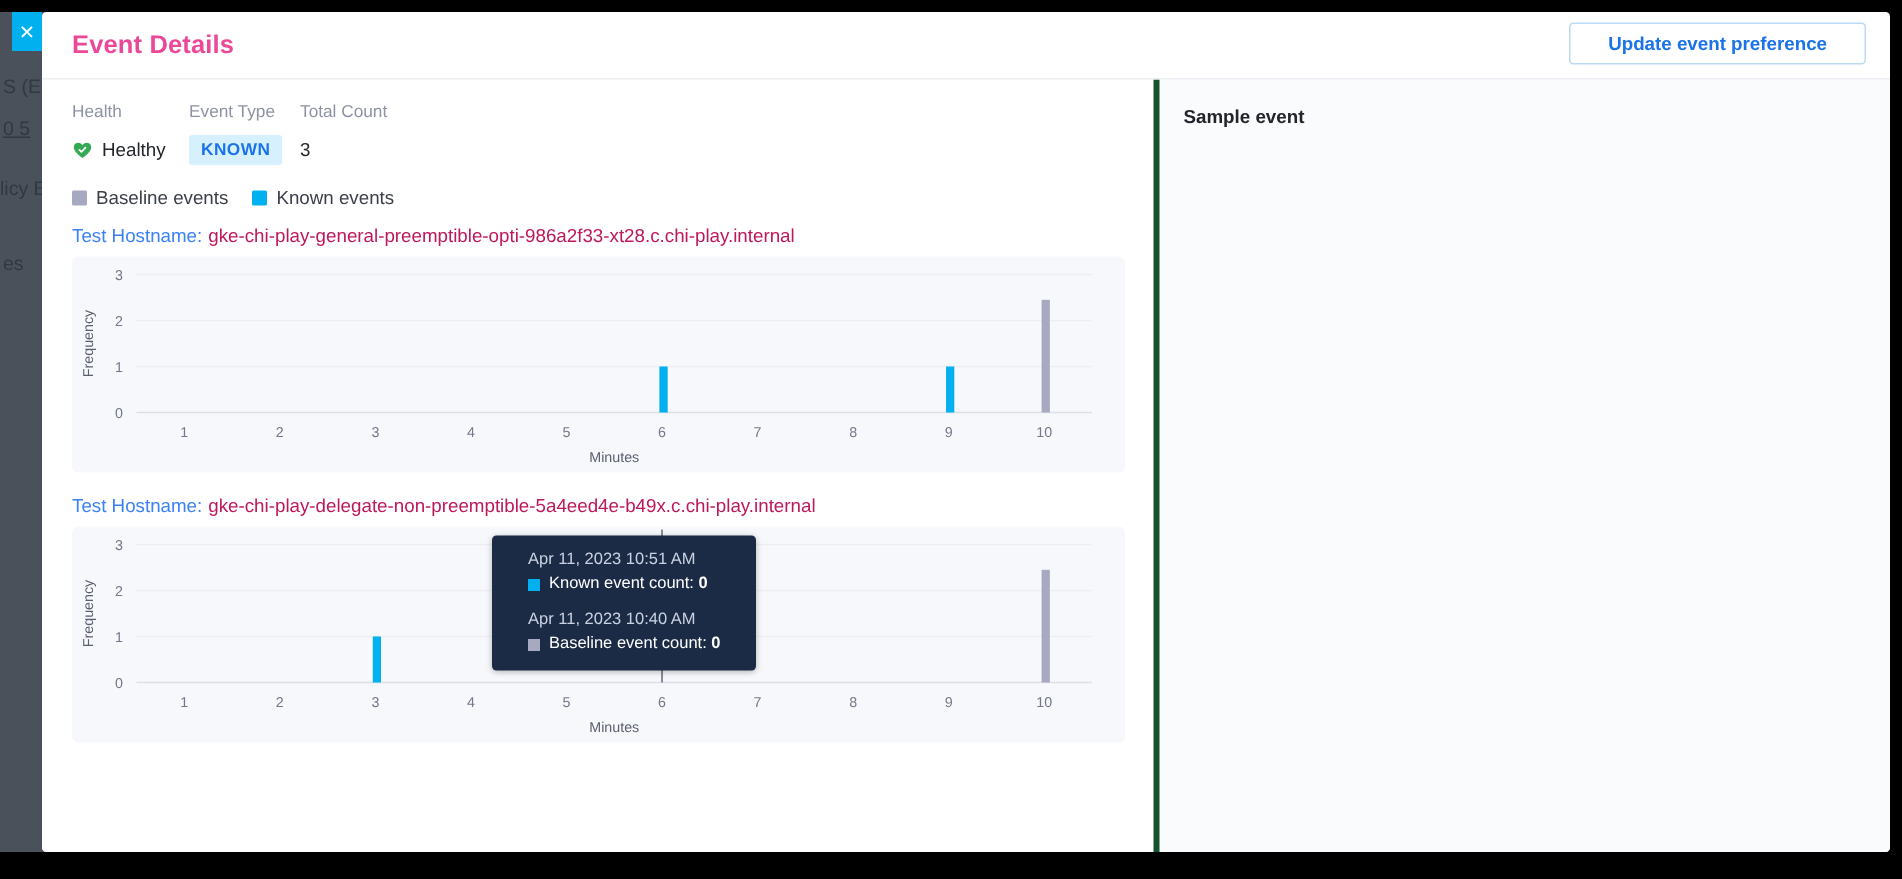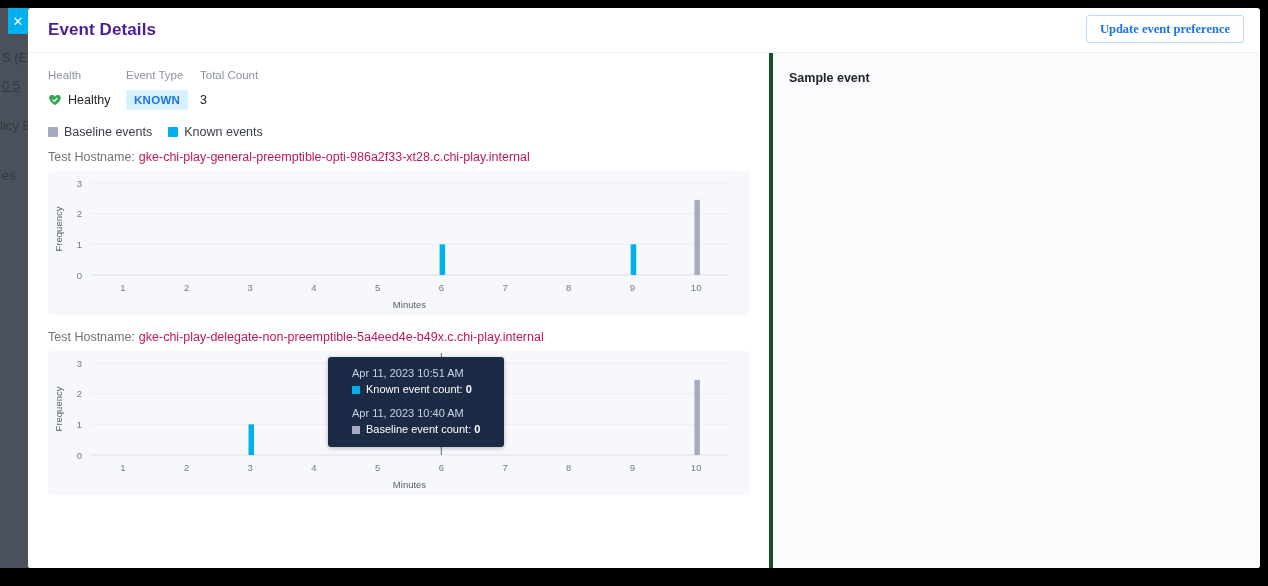--- a/index.html
+++ b/index.html
@@ -75,36 +75,36 @@
     position: relative;
     height: 44px;
     border-bottom: 1px solid #eef0f4;
     display: flex;
     align-items: center;
     padding: 0 20px 0 20px;
   }
   #modal-title {
     font-size: 17px;
     font-weight: bold;
-    color: #4c1d95;
+    color: #ec4899;
     letter-spacing: .1px;
   }
   #update-pref-btn {
     position: absolute;
     right: 16px;
     top: 7px;
     height: 28px;
-    padding: 0 13px;
+    padding: 0 25px;
     background: #fff;
     border: 1px solid #bcd9f5;
     border-radius: 3px;
     color: #1a73e8;
     font-size: 12.5px;
     font-weight: bold;
-    font-family: Liberation Serif, serif;
+    font-family: Liberation Sans, sans-serif;
     cursor: pointer;
     line-height: 26px;
   }
 
   
   #modal-body {
     display: flex;
     height: 516px;
   }
   #left-pane {
@@ -185,21 +185,21 @@
     display: inline-block;
   }
 
   
   .host-label-row {
     font-size: 12.5px;
     margin: 0 0 6px 0;
     line-height: 16px;
   }
   .host-label-key {
-    color: #737373;
+    color: #3b82f6;
     margin-right: 4px;
   }
   .host-label-val {
     color: #be185d;
   }
 
   .chart-card {
     position: relative;
     background: #f7f8fb;
     border-radius: 4px;

